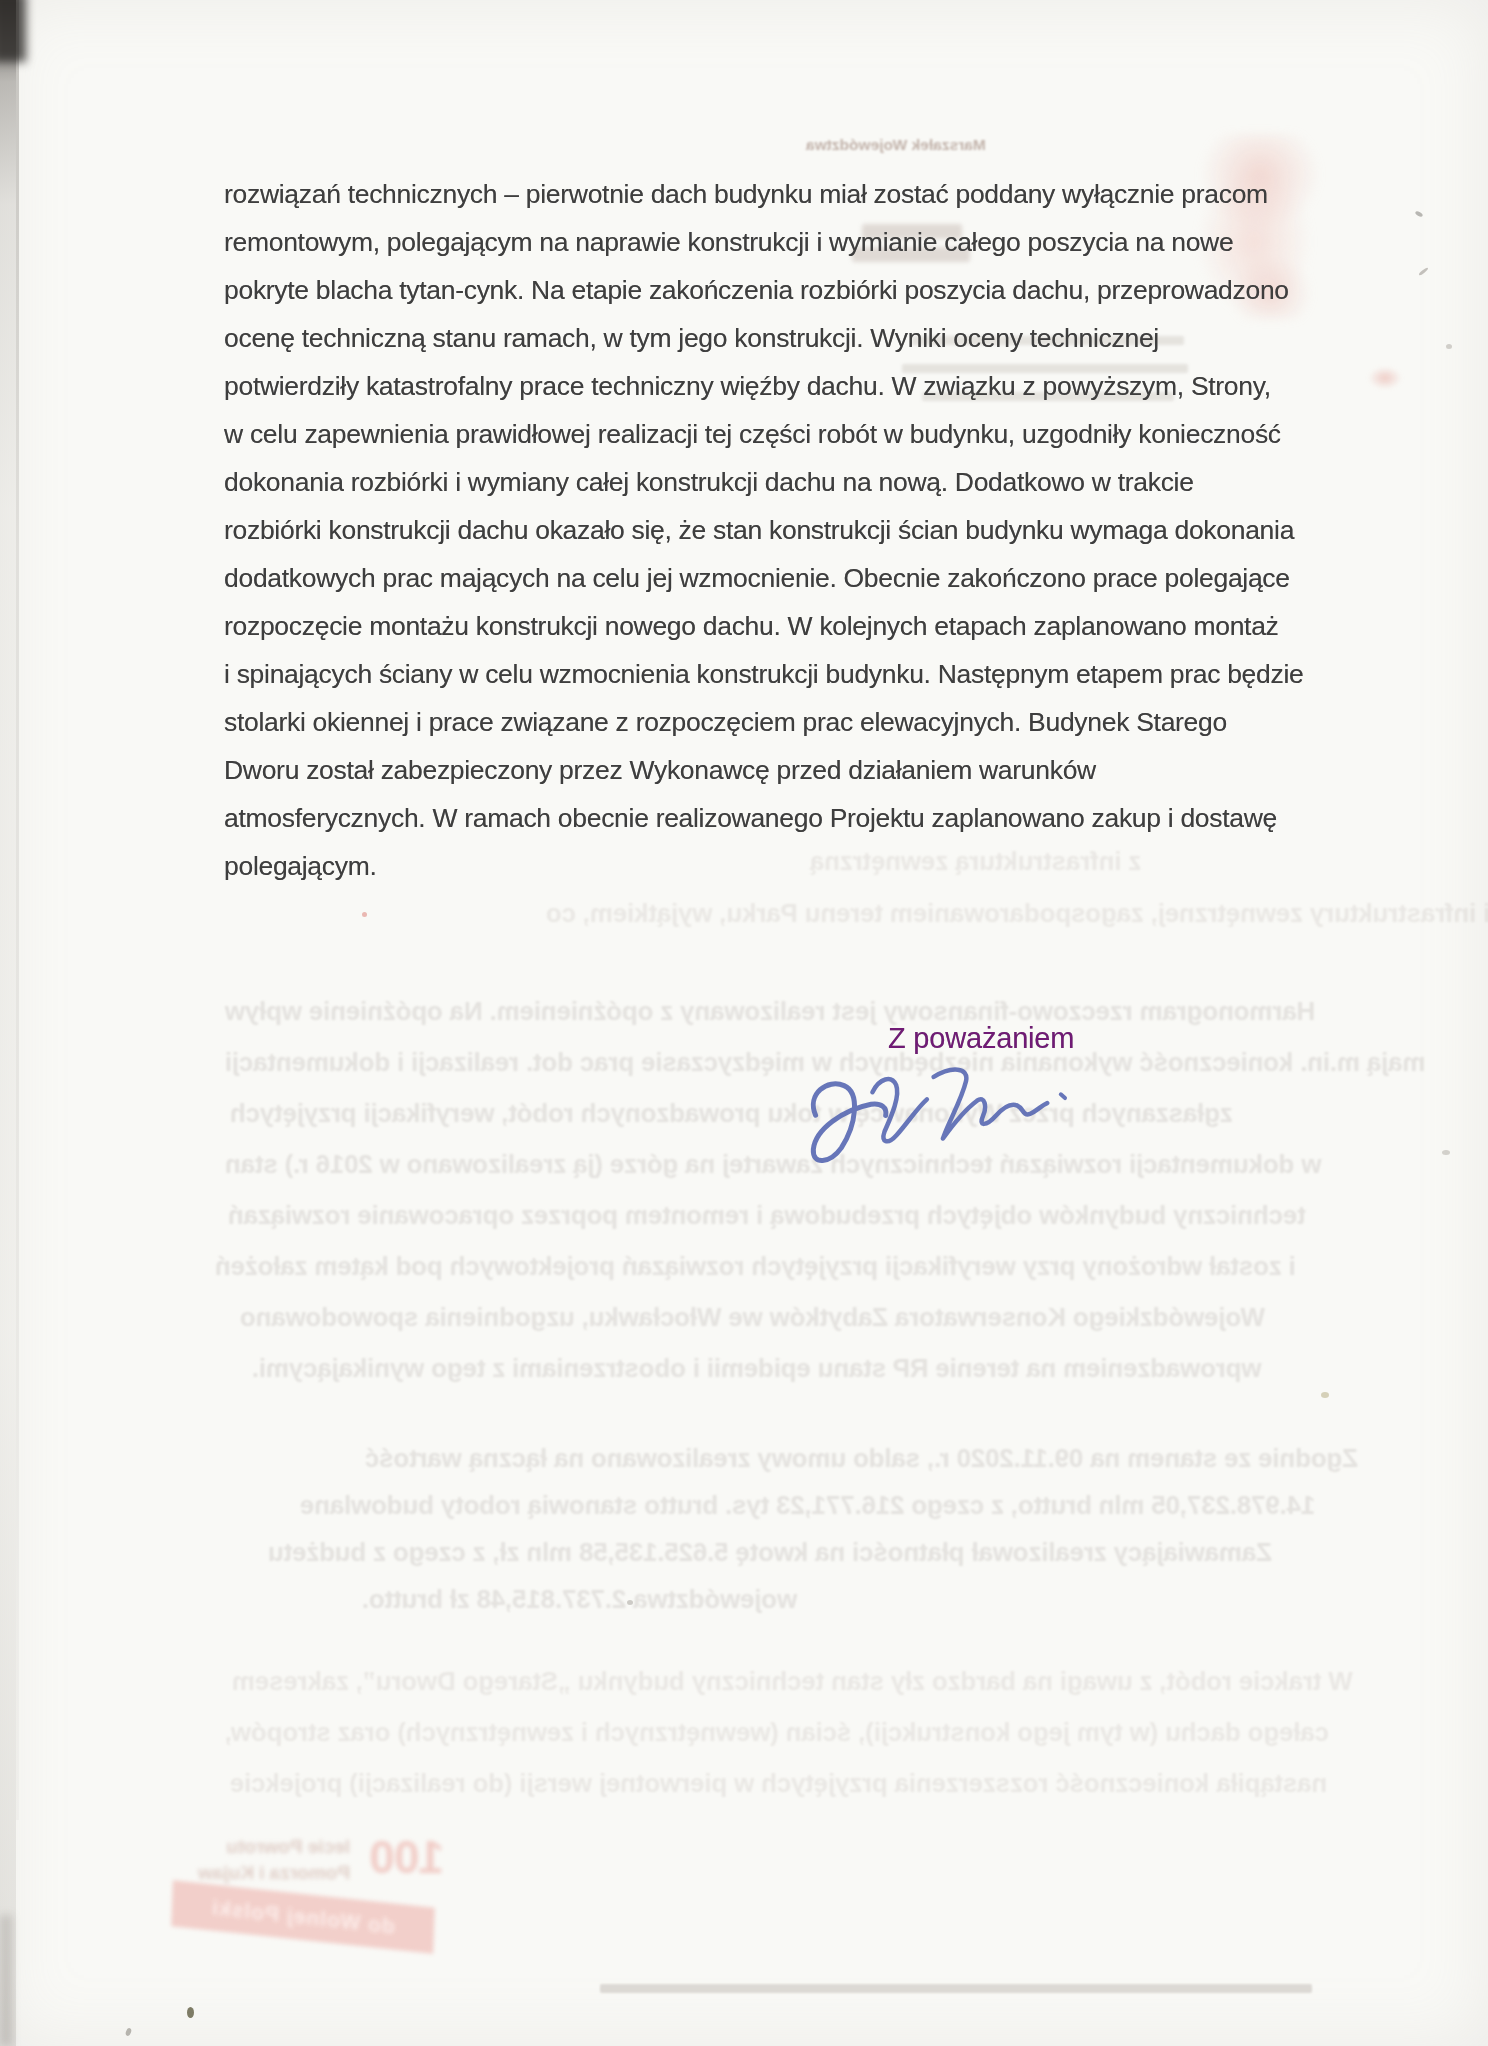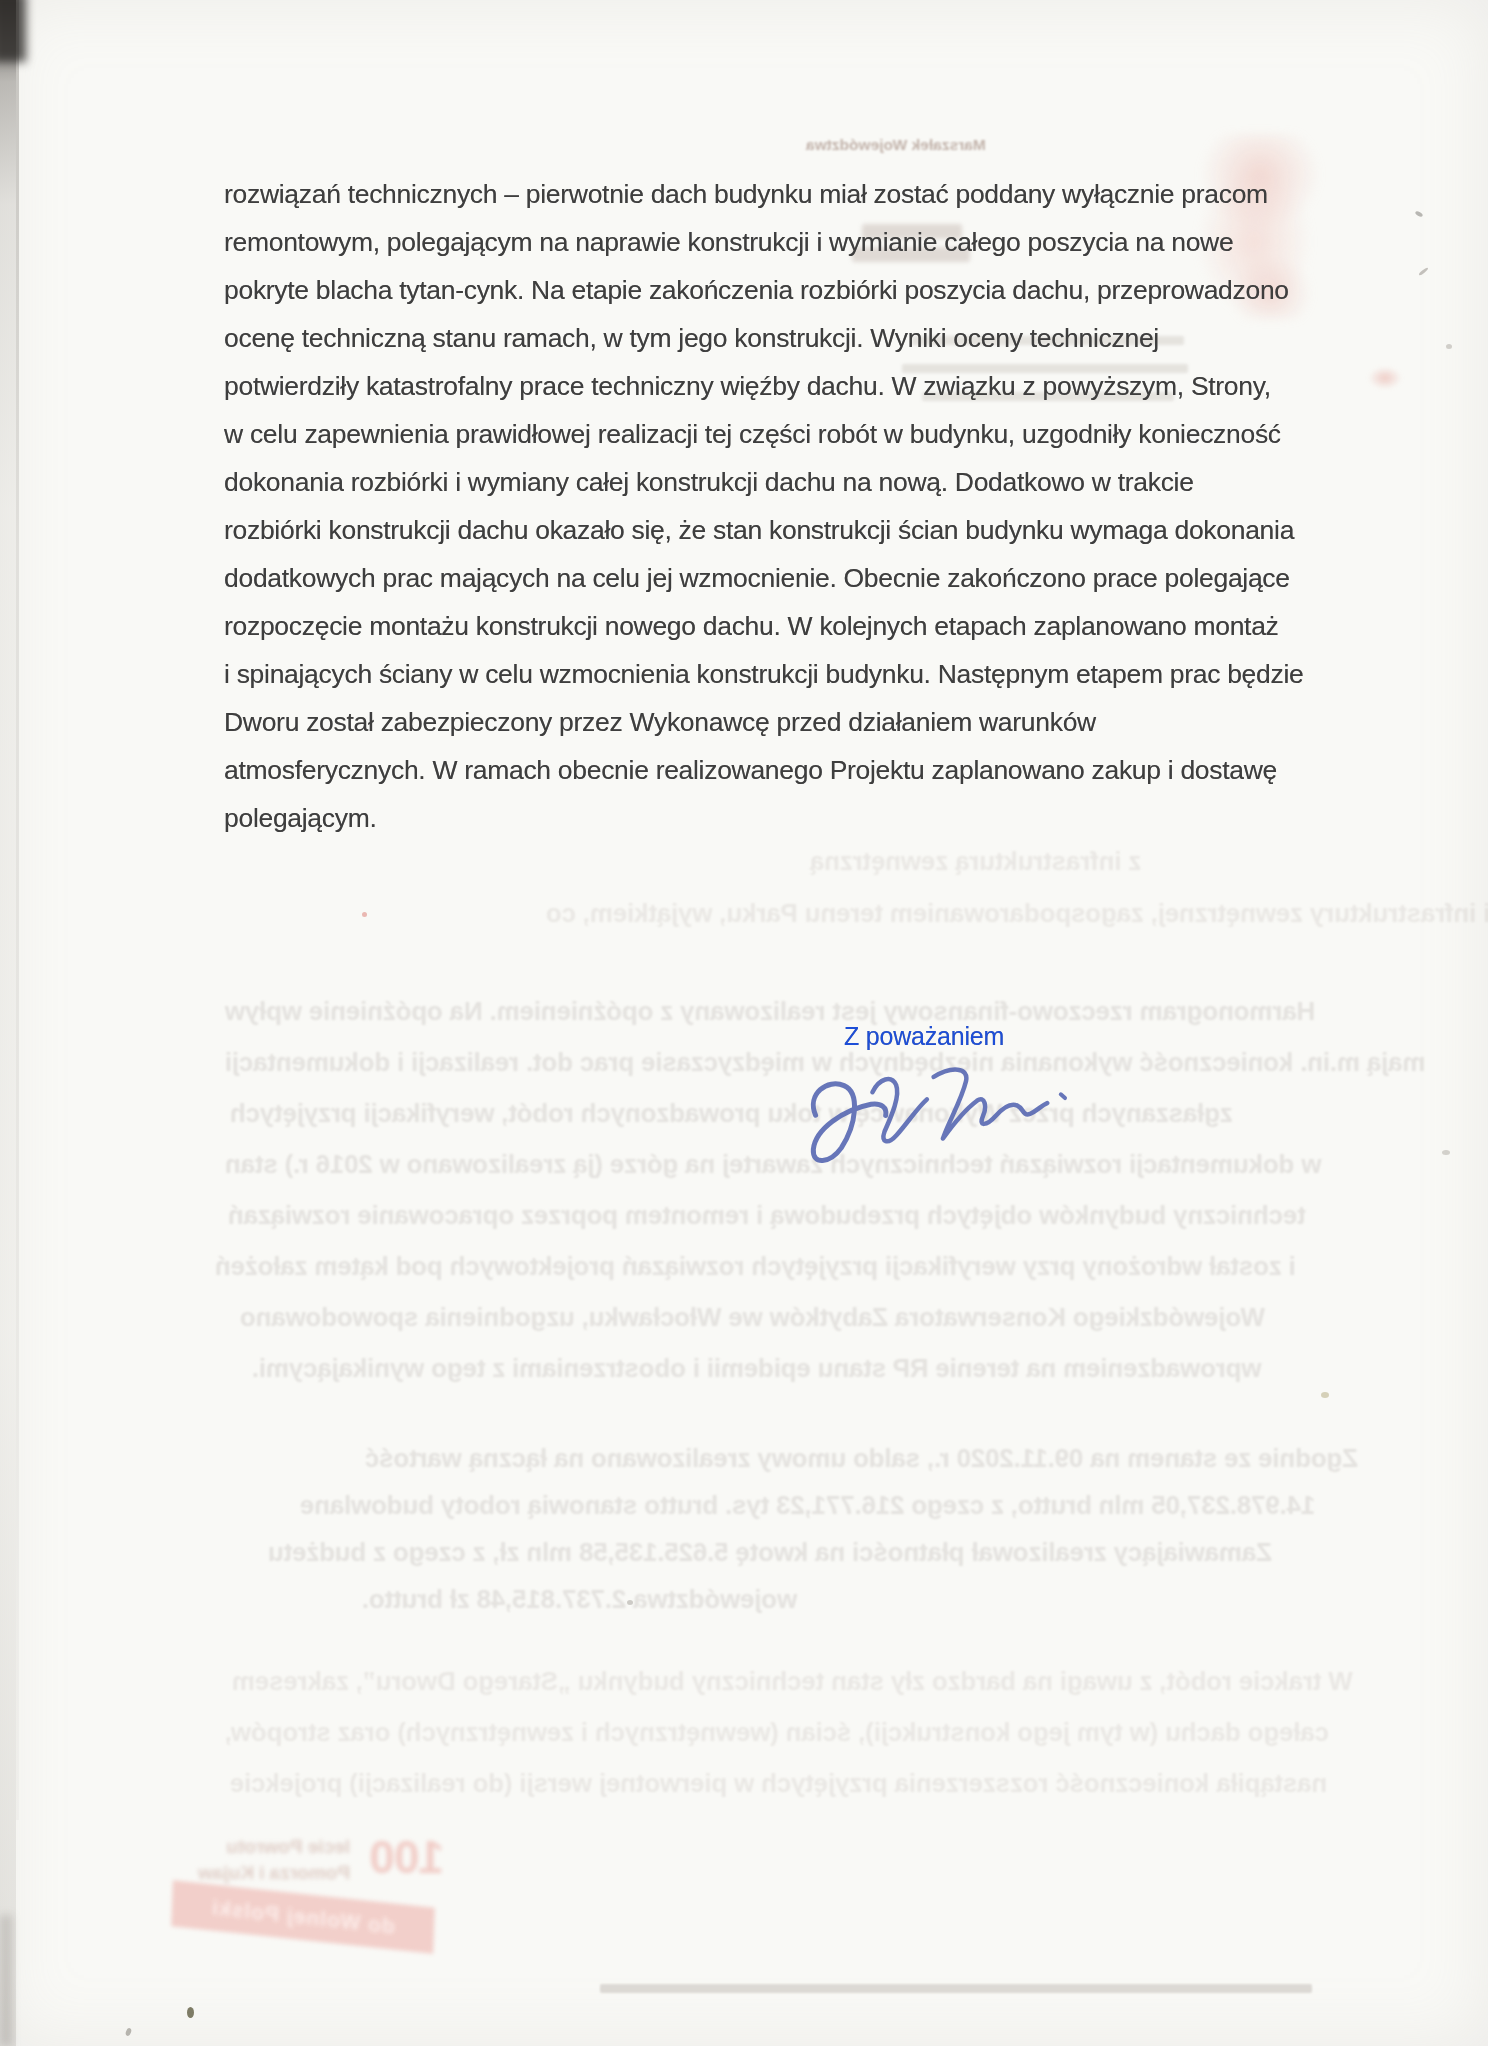--- a/index.html
+++ b/index.html
@@ -39,22 +39,22 @@
     background:rgba(95,88,80,0.22);filter:blur(4px);
   }
   
   .body-block{
     position:absolute;left:224px;top:170px;
     color:#3e3e3e;
     font-size:26.5px;letter-spacing:-0.3px;
   }
   .ln{height:48px;line-height:48px;white-space:nowrap;text-shadow:0 0 0.5px rgba(62,62,62,0.55);}
   .closing{
-    position:absolute;left:844px;top:1022px;
-    color:#1d4ed8;font-size:25px;letter-spacing:-0.2px;white-space:nowrap;
+    position:absolute;left:888px;top:1022px;
+    color:#701a75;font-size:29px;letter-spacing:-0.2px;white-space:nowrap;
     text-shadow:0 0 0.5px rgba(50,50,50,0.5);
   }
   .sig{position:absolute;left:788px;top:1060px;transform:rotate(-3deg);}
   
   .gl{
     position:absolute;white-space:nowrap;
     font-size:26px;font-weight:700;letter-spacing:-0.2px;
     color:rgba(124,113,105,0.17);
     transform:scaleX(-1);
     filter:blur(1.3px);
@@ -170,20 +170,21 @@
     <div class="ln">remontowym, polegającym na naprawie konstrukcji i wymianie całego poszycia na nowe</div>
     <div class="ln">pokryte blacha tytan-cynk. Na etapie zakończenia rozbiórki poszycia dachu, przeprowadzono</div>
     <div class="ln">ocenę techniczną stanu ramach, w tym jego konstrukcji. Wyniki oceny technicznej</div>
     <div class="ln">potwierdziły katastrofalny prace techniczny więźby dachu. W związku z powyższym, Strony,</div>
     <div class="ln">w celu zapewnienia prawidłowej realizacji tej części robót w budynku, uzgodniły konieczność</div>
     <div class="ln">dokonania rozbiórki i wymiany całej konstrukcji dachu na nową. Dodatkowo w trakcie</div>
     <div class="ln">rozbiórki konstrukcji dachu okazało się, że stan konstrukcji ścian budynku wymaga dokonania</div>
     <div class="ln">dodatkowych prac mających na celu jej wzmocnienie. Obecnie zakończono prace polegające</div>
     <div class="ln">rozpoczęcie montażu konstrukcji nowego dachu. W kolejnych etapach zaplanowano montaż</div>
     <div class="ln">i spinających ściany w celu wzmocnienia konstrukcji budynku. Następnym etapem prac będzie</div>
+    <div class="ln">stolarki okiennej i prace związane z rozpoczęciem prac elewacyjnych. Budynek Starego</div>
     <div class="ln">Dworu został zabezpieczony przez Wykonawcę przed działaniem warunków</div>
     <div class="ln">atmosferycznych. W ramach obecnie realizowanego Projektu zaplanowano zakup i dostawę</div>
     <div class="ln">polegającym.</div>
   </div>
 
   <div class="closing">Z poważaniem</div>
 
   <svg class="sig" width="330" height="120" viewBox="0 0 330 120">
     <g fill="none" stroke="#4d5fae" stroke-opacity="0.85" stroke-linecap="round" stroke-linejoin="round">
       <path stroke-width="5" d="M28,48 C20,26 42,12 58,20 C74,28 68,60 52,82 C40,97 22,98 24,82 C27,62 56,44 84,40 C94,39 100,44 98,52"></path>

